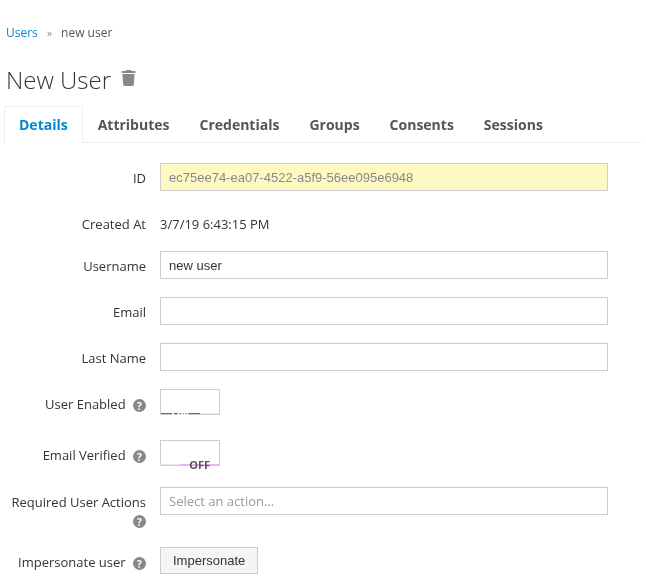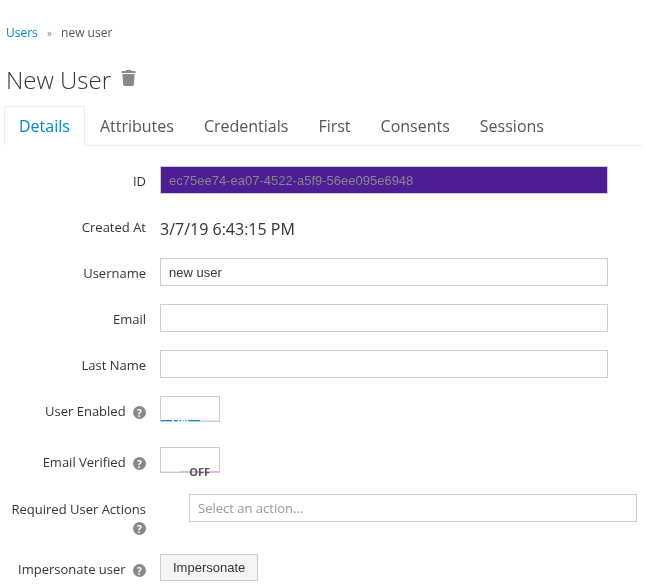--- a/index.html
+++ b/index.html
@@ -13,31 +13,31 @@
   }
   .breadcrumb { padding: 24px 6px 4px 6px; font-size: 12px; color: #888; }
   .breadcrumb a { color: #0088ce; text-decoration: none; }
   .breadcrumb .sep { margin: 0 6px; color: #888; font-size: 10px; }
   .breadcrumb .current { color: #555; }
   .title-row { padding: 18px 6px 10px 6px; display: flex; align-items: center; gap: 10px; }
   .title-row h1 { font-size: 24px; font-weight: 300; color: #333; }
   .trash { color: #888; font-size: 16px; cursor: pointer; }
   .trash svg { width: 15px; height: 16px; fill: #888; }
   .tabs { display: flex; border-bottom: 1px solid #ededed; margin: 0 4px; }
-  .tab { padding: 8px 14px; font-size: 16px; color: #555; cursor: pointer; border: 1px solid transparent; border-bottom: none; margin-bottom: -1px; }
+  .tab { padding: 8px 14px; font-size: 14px; color: #555; cursor: pointer; border: 1px solid transparent; border-bottom: none; margin-bottom: -1px; font-weight: bold; }
   .tab.active { color: #0088ce; border-color: #ededed; border-bottom: 1px solid #fff; }
   .form { padding: 20px 10px 0 10px; }
   .row { display: flex; align-items: flex-start; margin-bottom: 18px; }
   .lbl { width: 150px; text-align: right; padding-right: 14px; font-size: 13px; color: #333; padding-top: 6px; }
   .lbl .help { display:inline-flex; width: 13px; height: 13px; border-radius: 50%; background:#888; color:#fff; font-size:10px; font-weight:bold; align-items:center; justify-content:center; margin-left:4px; vertical-align:middle; cursor: help;}
   .ctrl { flex: 1; }
   input[type=text] { width: 100%; max-width: 448px; height: 28px; padding: 4px 8px; font-size: 13px; border: 1px solid #ccc; color:#333; }
-  input[readonly] { background: #4c1d95; color: #888; }
-  .static { padding-top: 6px; font-size: 16px; color:#333; }
-  .select-box { width: 100%; max-width: 448px; height: 28px; padding: 4px 8px; font-size: 13px; border: 1px solid #ccc; color: #999; display:flex; align-items:center; cursor:pointer;margin-left:29px; }
+  input[readonly] { background: #fef9c3; color: #888; }
+  .static { padding-top: 6px; font-size: 13px; color:#333; }
+  .select-box { width: 100%; max-width: 448px; height: 28px; padding: 4px 8px; font-size: 13px; border: 1px solid #ccc; color: #999; display:flex; align-items:center; cursor:pointer; }
   .toggle { display: inline-flex; width: 60px; height: 26px; border: 1px solid #ccc; font-size: 11px; font-weight: bold; cursor: pointer; align-items: stretch; }
   .toggle .on-seg, .toggle .off-seg { display:flex; align-items:center; justify-content:center;margin-top:23px; }
   .toggle.on .on-seg { flex: 2; background:#0088ce; color:#fff; }
   .toggle.on .off-seg { flex: 1; background:#eaeaea; }
   .toggle.off .on-seg { flex: 1; background:#eaeaea; }
   .toggle.off .off-seg { flex: 2; background:#f0abfc; color:#555; }
   .btn { display:inline-block; padding: 5px 12px; font-size: 13px; border: 1px solid #ccc; background: #f5f5f5; color:#333; cursor:pointer; }
 </style>
 </head>
 <body>
@@ -54,21 +54,21 @@
     <svg viewBox="0 0 448 512">
         <path d="M135 17c6-10 17-17 29-17h120c12 0 23 7 29 17l9 15h96c18 0 32 14 32 32s-14 32-32 32H30C12 96-2 82-2 64s14-32 32-32h96l9-15zM31 128h386l-21 339c-2 26-23 45-49 45H101c-26 0-47-19-49-45L31 128z"></path>
       </svg>
   </span>
 </div>
 
 <div class="tabs">
   <div class="tab active">Details</div>
   <div class="tab">Attributes</div>
   <div class="tab">Credentials</div>
-  <div class="tab">First</div>
+  <div class="tab">Groups</div>
   <div class="tab">Consents</div>
   <div class="tab">Sessions</div>
 </div>
 
 <div class="form">
 
   <div class="row">
     <div class="lbl">ID</div>
     <div class="ctrl"><input type="text" readonly="" value="ec75ee74-ea07-4522-a5f9-56ee095e6948" style=""></div>
   </div>

